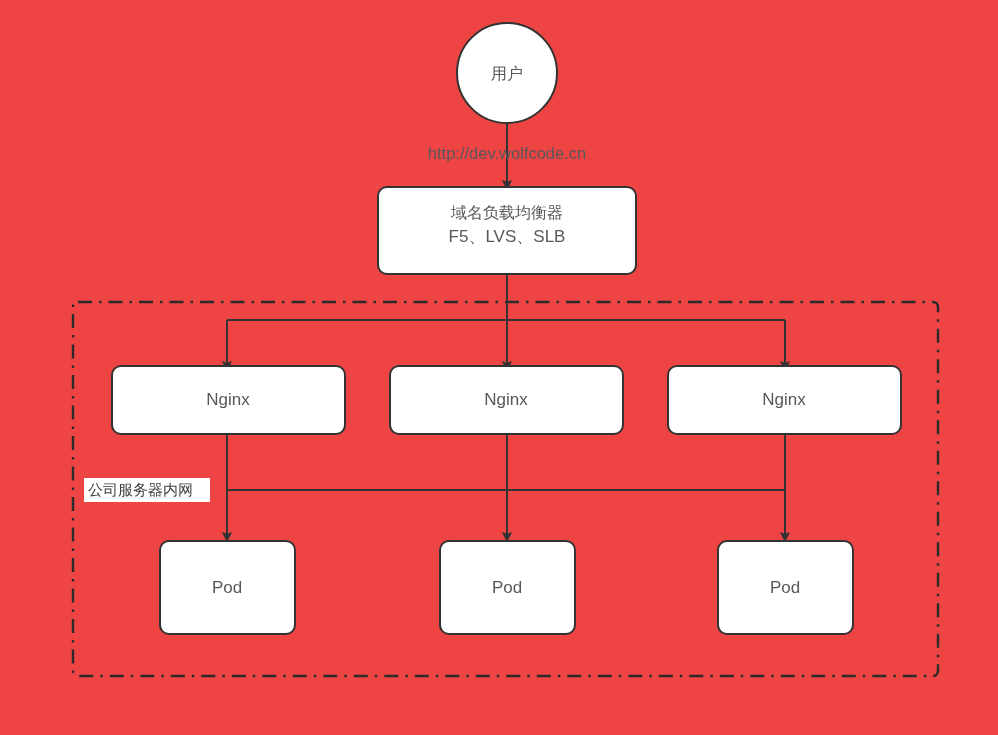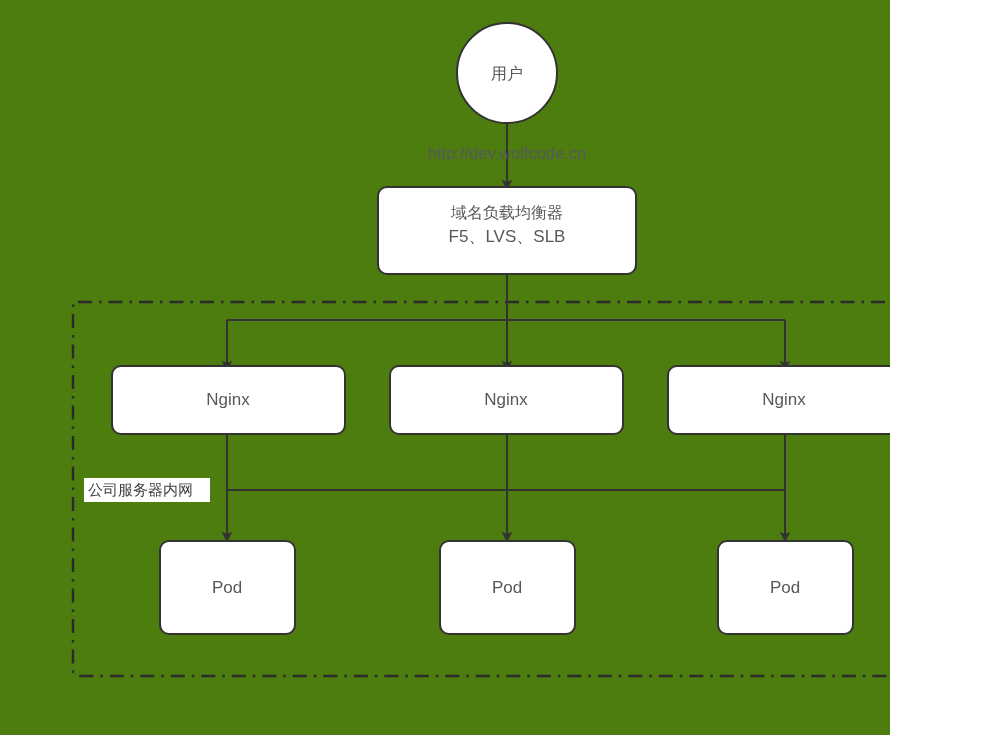--- a/index.html
+++ b/index.html
@@ -5,23 +5,23 @@
   html, body {
     margin: 0;
     padding: 0;
     background: #ffffff;
   }
   body {
     font-family: "Liberation Sans", "DejaVu Sans", sans-serif;
   }
   #canvas {
     position: relative;
-    width: 890px;
+    width: 998px;
     height: 735px;
-    background: #4d7c0f;
+    background: #ef4444;
     overflow: hidden;
   }
   #diagram-svg {
     position: absolute;
     left: 0;
     top: 0;
     width: 998px;
     height: 735px;
   }
   .node-text {

